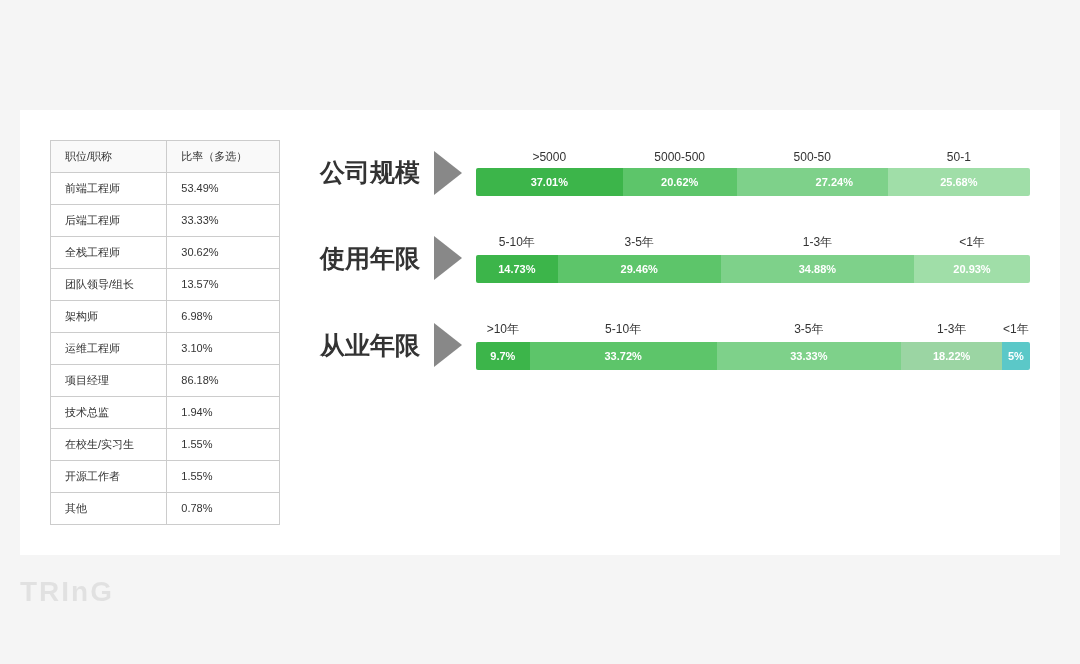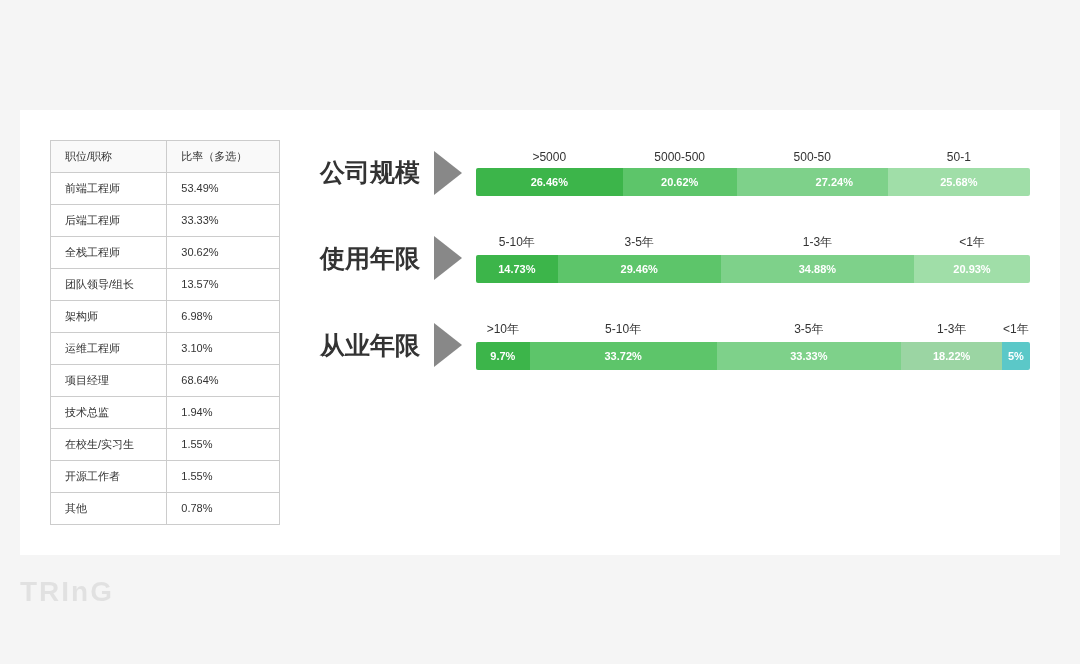--- a/index.html
+++ b/index.html
@@ -159,21 +159,21 @@
         <tr>
           <td>架构师</td>
           <td>6.98%</td>
         </tr>
         <tr>
           <td>运维工程师</td>
           <td>3.10%</td>
         </tr>
         <tr>
           <td>项目经理</td>
-          <td>68.64%</td>
+          <td>86.18%</td>
         </tr>
         <tr>
           <td>技术总监</td>
           <td>1.94%</td>
         </tr>
         <tr>
           <td>在校生/实习生</td>
           <td>1.55%</td>
         </tr>
         <tr>
@@ -192,21 +192,21 @@
         <div class="chart-label">公司规模</div>
         <div class="arrow-right"></div>
         <div class="bar-container">
           <div class="bar-labels-row">
             <div class="bar-segment-label" style="width: 26.46%;">&gt;5000</div>
             <div class="bar-segment-label" style="width: 20.62%;">5000-500</div>
             <div class="bar-segment-label" style="width: 27.24%;">500-50</div>
             <div class="bar-segment-label" style="width: 25.68%;">50-1</div>
           </div>
           <div class="bar-track">
-            <div class="bar-segment" style="width: 26.46%; background-color: rgb(60, 181, 74);">26.46%</div>
+            <div class="bar-segment" style="width: 26.46%; background-color: rgb(60, 181, 74);">37.01%</div>
             <div class="bar-segment" style="width: 20.62%; background-color: rgb(93, 197, 106);">20.62%</div>
             <div class="bar-segment" style="width: 27.24%; background-color: rgb(126, 209, 138); padding-left: 44px;">27.24%</div>
             <div class="bar-segment" style="width: 25.68%; background-color: rgb(160, 222, 168);">25.68%</div>
           </div>
         </div>
       </div>
       <div class="chart-row">
         <div class="chart-label">使用年限</div>
         <div class="arrow-right"></div>
         <div class="bar-container">

